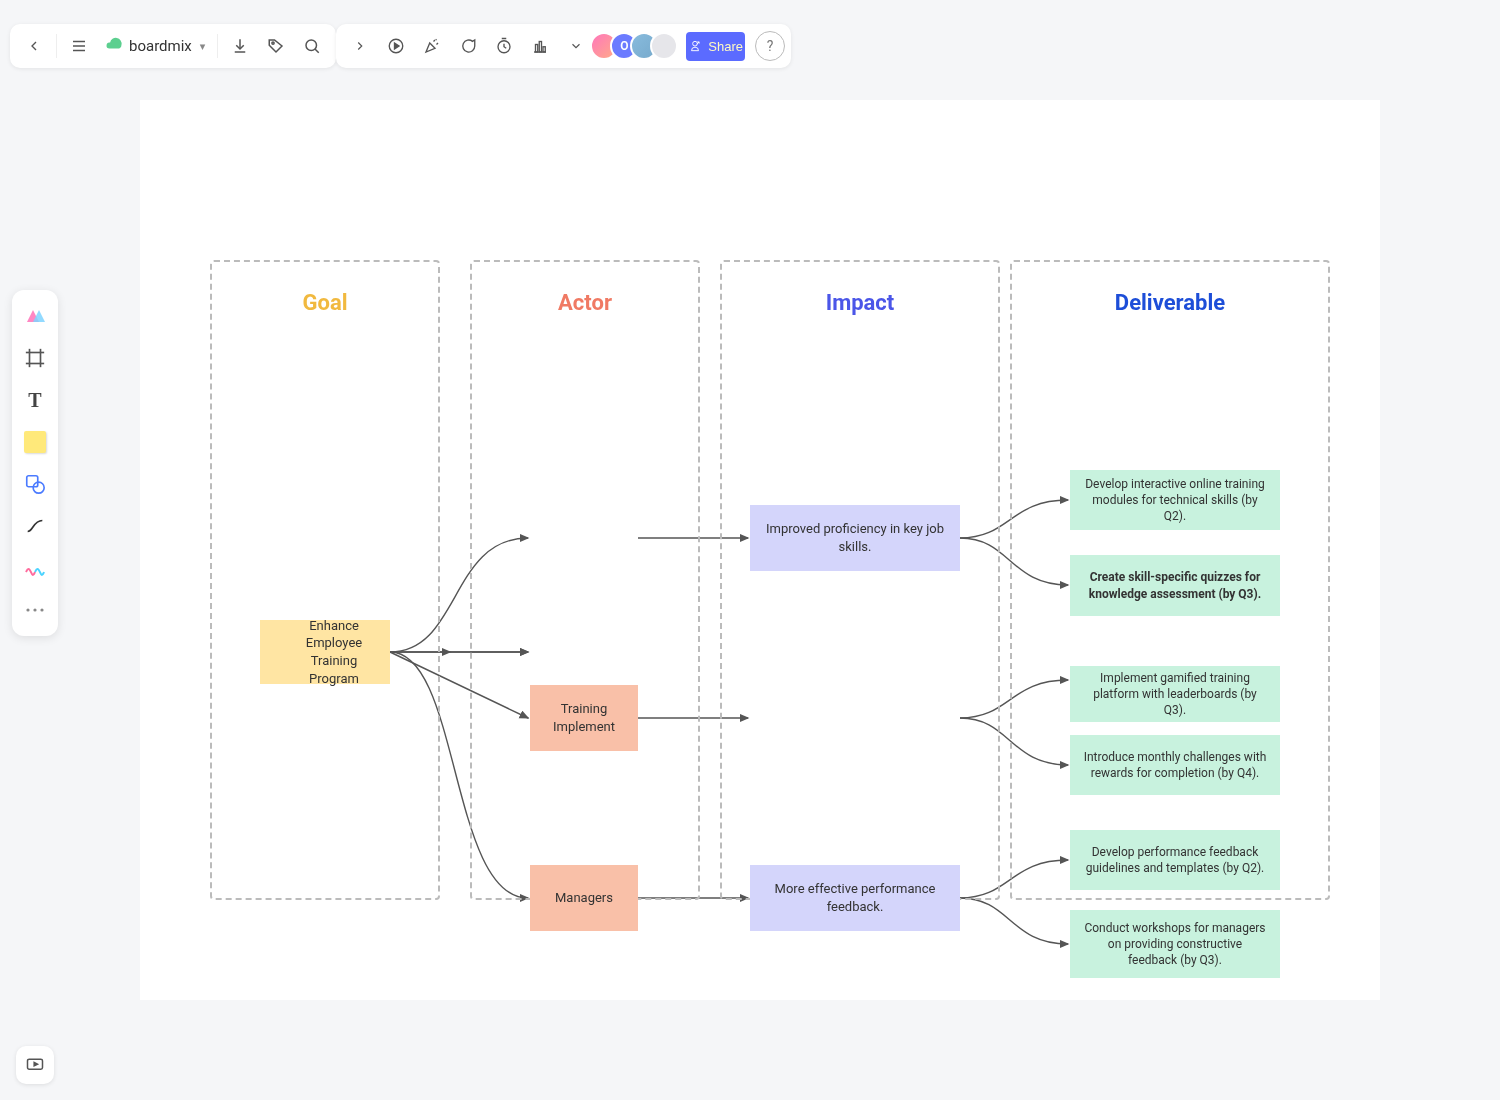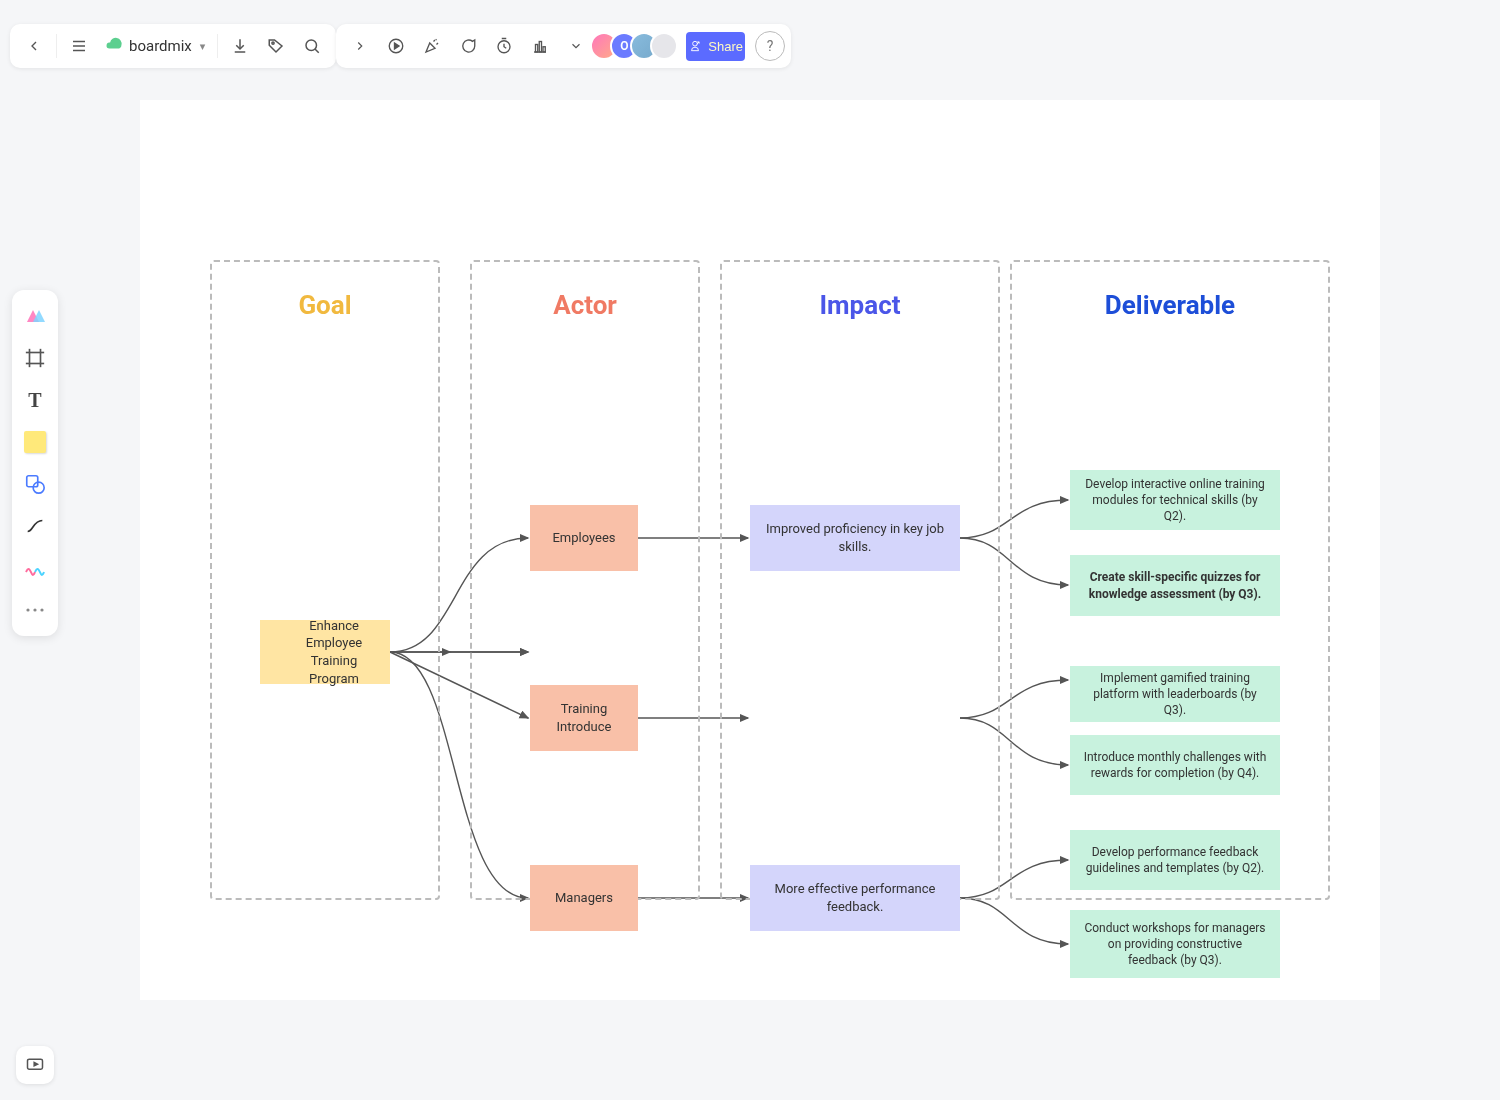--- a/index.html
+++ b/index.html
@@ -93,21 +93,21 @@
     background:#fff;
   }
   .svg-connectors{position:absolute;left:0;top:0;width:100%;height:100%;pointer-events:none;}
 
   .col{
     position:absolute;top:160px;height:640px;width:230px;
     border:2px dashed #bbb;border-radius:4px;
   }
   .col-title{
     position:absolute;top:28px;left:0;right:0;text-align:center;
-    font-size:26px;font-weight:700;
+    font-size:22px;font-weight:700;
   }
   .c-goal{left:70px;width:230px;}
   .c-actor{left:330px;width:230px;}
   .c-impact{left:580px;width:280px;}
   .c-deliv{left:870px;width:320px;}
   .t-goal{color:#f1b93f;}
   .t-actor{color:#f07a64;}
   .t-impact{color:#4b56e8;}
   .t-deliv{color:#1d4ed8;}
 
@@ -339,22 +339,21 @@
   </div>
   <div class="col c-actor">
     <div class="col-title t-actor">Actor</div>
   </div>
   <div class="col c-deliv">
     <div class="col-title t-deliv">Deliverable</div>
   </div>
 
   <div class="node n-goal">Enhance Employee Training Program</div>
 
-  <div class="node n-actor a1p">Employees</div>
-  <div class="node n-actor a2p">Training Introduce</div>
+  <div class="node n-actor a2p">Training Implement</div>
   <div class="node n-actor a3p">Managers</div>
 
   <div class="node n-impact i1p">Improved proficiency in key job skills.</div>
   <div class="node n-impact i3p">More effective performance feedback.</div>
 
   <div class="node n-deliv d1p">Develop interactive online training modules for technical skills (by Q2).</div>
   <div class="node n-deliv d2p">Create skill-specific quizzes for knowledge assessment (by Q3).</div>
   <div class="node n-deliv d3p">Implement gamified training platform with leaderboards (by Q3).</div>
   <div class="node n-deliv d4p">Introduce monthly challenges with rewards for completion (by Q4).</div>
   <div class="node n-deliv d5p">Develop performance feedback guidelines and templates (by Q2).</div>

